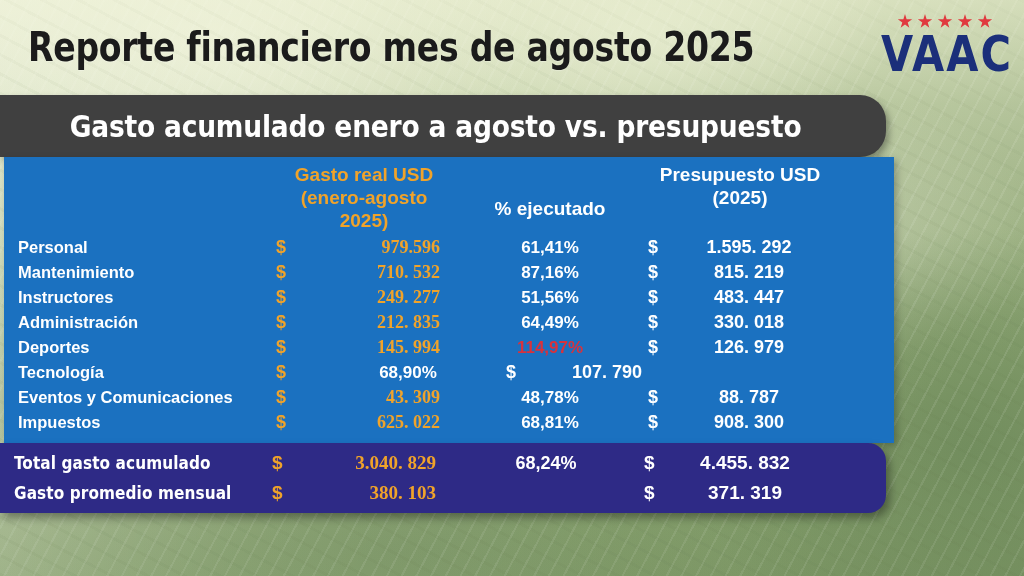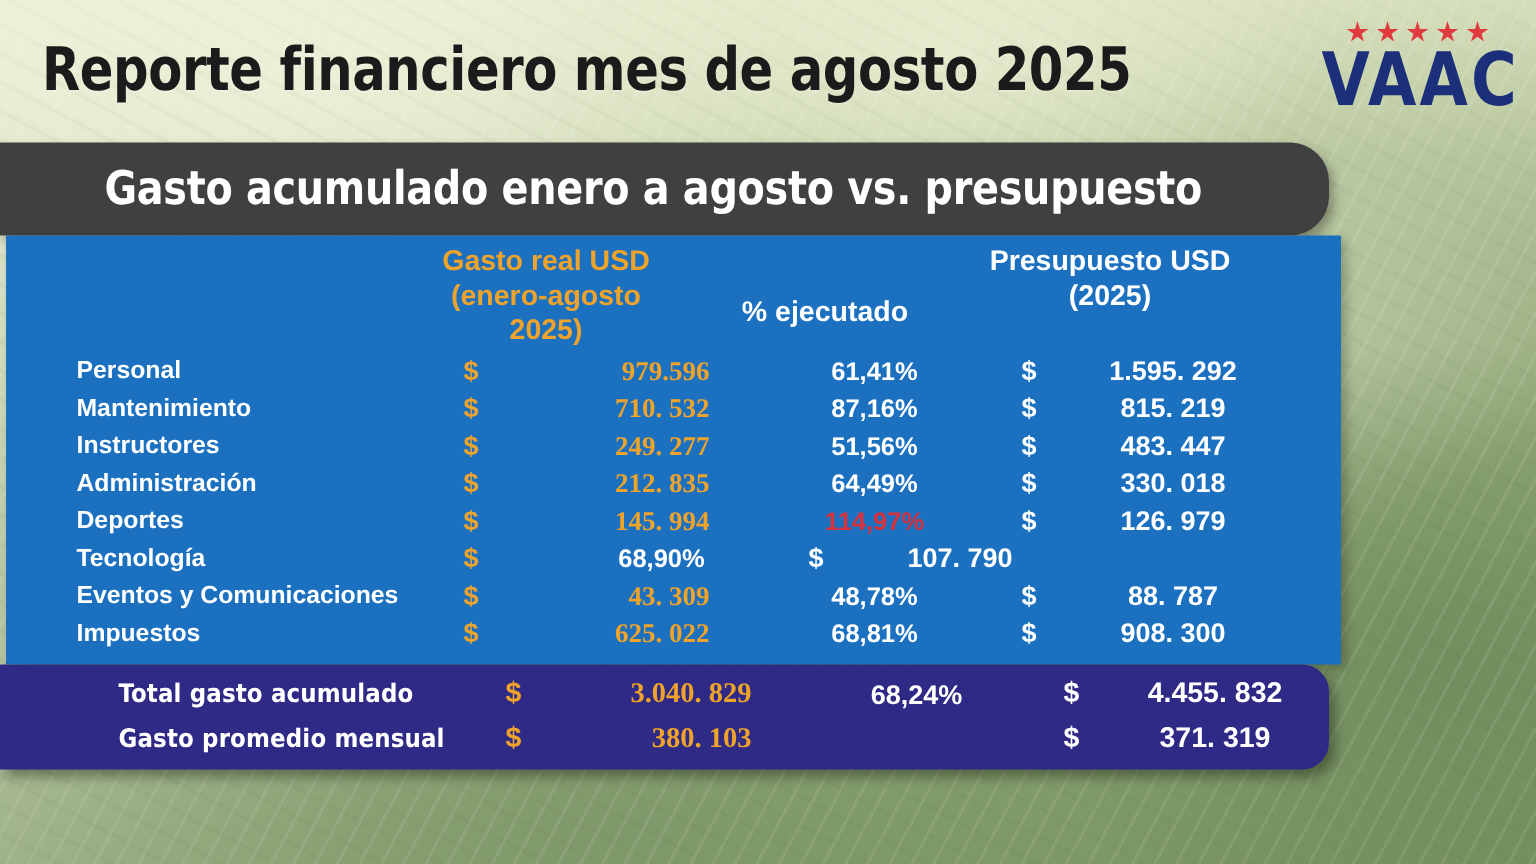--- a/index.html
+++ b/index.html
@@ -71,21 +71,21 @@
     transform:scaleX(0.95); letter-spacing:-0.2px;
     padding-right:16px;
   }
 
   
   #table-panel {
     position:absolute; left:4px; top:157px; width:890px; height:286px;
     background:#1b71c0;
     box-shadow:3px 3px 7px rgba(0,0,0,0.25);
   }
-  .trow { display:flex; align-items:center; width:100%;margin-left:33px; }
+  .trow { display:flex; align-items:center; width:100%; }
   .c-label   { width:272px; padding-left:14px; }
   .c-cur     { width:34px;  text-align:left; }
   .c-real    { width:142px; text-align:right; padding-right:12px;font-family:Liberation Serif, serif; }
   .c-pct     { width:196px; text-align:center; }
   .c-bcur    { width:34px;  text-align:left; }
   .c-budget  { width:150px; text-align:center; padding-right:16px;}
 
   
   #thead { height:76px; display:flex; align-items:flex-start; padding-top:6px; }
   .th {
@@ -108,21 +108,21 @@
   .data-row .c-pct.over { color:#d8323c; }
 
   
   #totals-band {
     position:absolute; left:0; top:443px; width:886px; height:70px;
     background:#2e2a86;
     border-radius:0 18px 18px 0;
     box-shadow:4px 5px 8px rgba(0,0,0,0.35);
     padding-top:5px;
   }
-  .total-row { height:30px; font-size:18px; font-weight:bold;padding-left:32px; }
+  .total-row { height:30px; font-size:18px; font-weight:bold; }
   .total-row .c-label  { color:#ffffff; font-size:17px;
       font-family:"DejaVu Sans Condensed","Liberation Sans Narrow","Liberation Sans", sans-serif;
       letter-spacing:0.1px; }
   .total-row .c-cur,
   .total-row .c-real   { color:#f0a32a; font-size:19px; }
   .total-row .c-pct    { color:#ffffff; font-size:18px; }
   .total-row .c-bcur,
   .total-row .c-budget { color:#ffffff; font-size:19px; }
 </style>
 </head>

